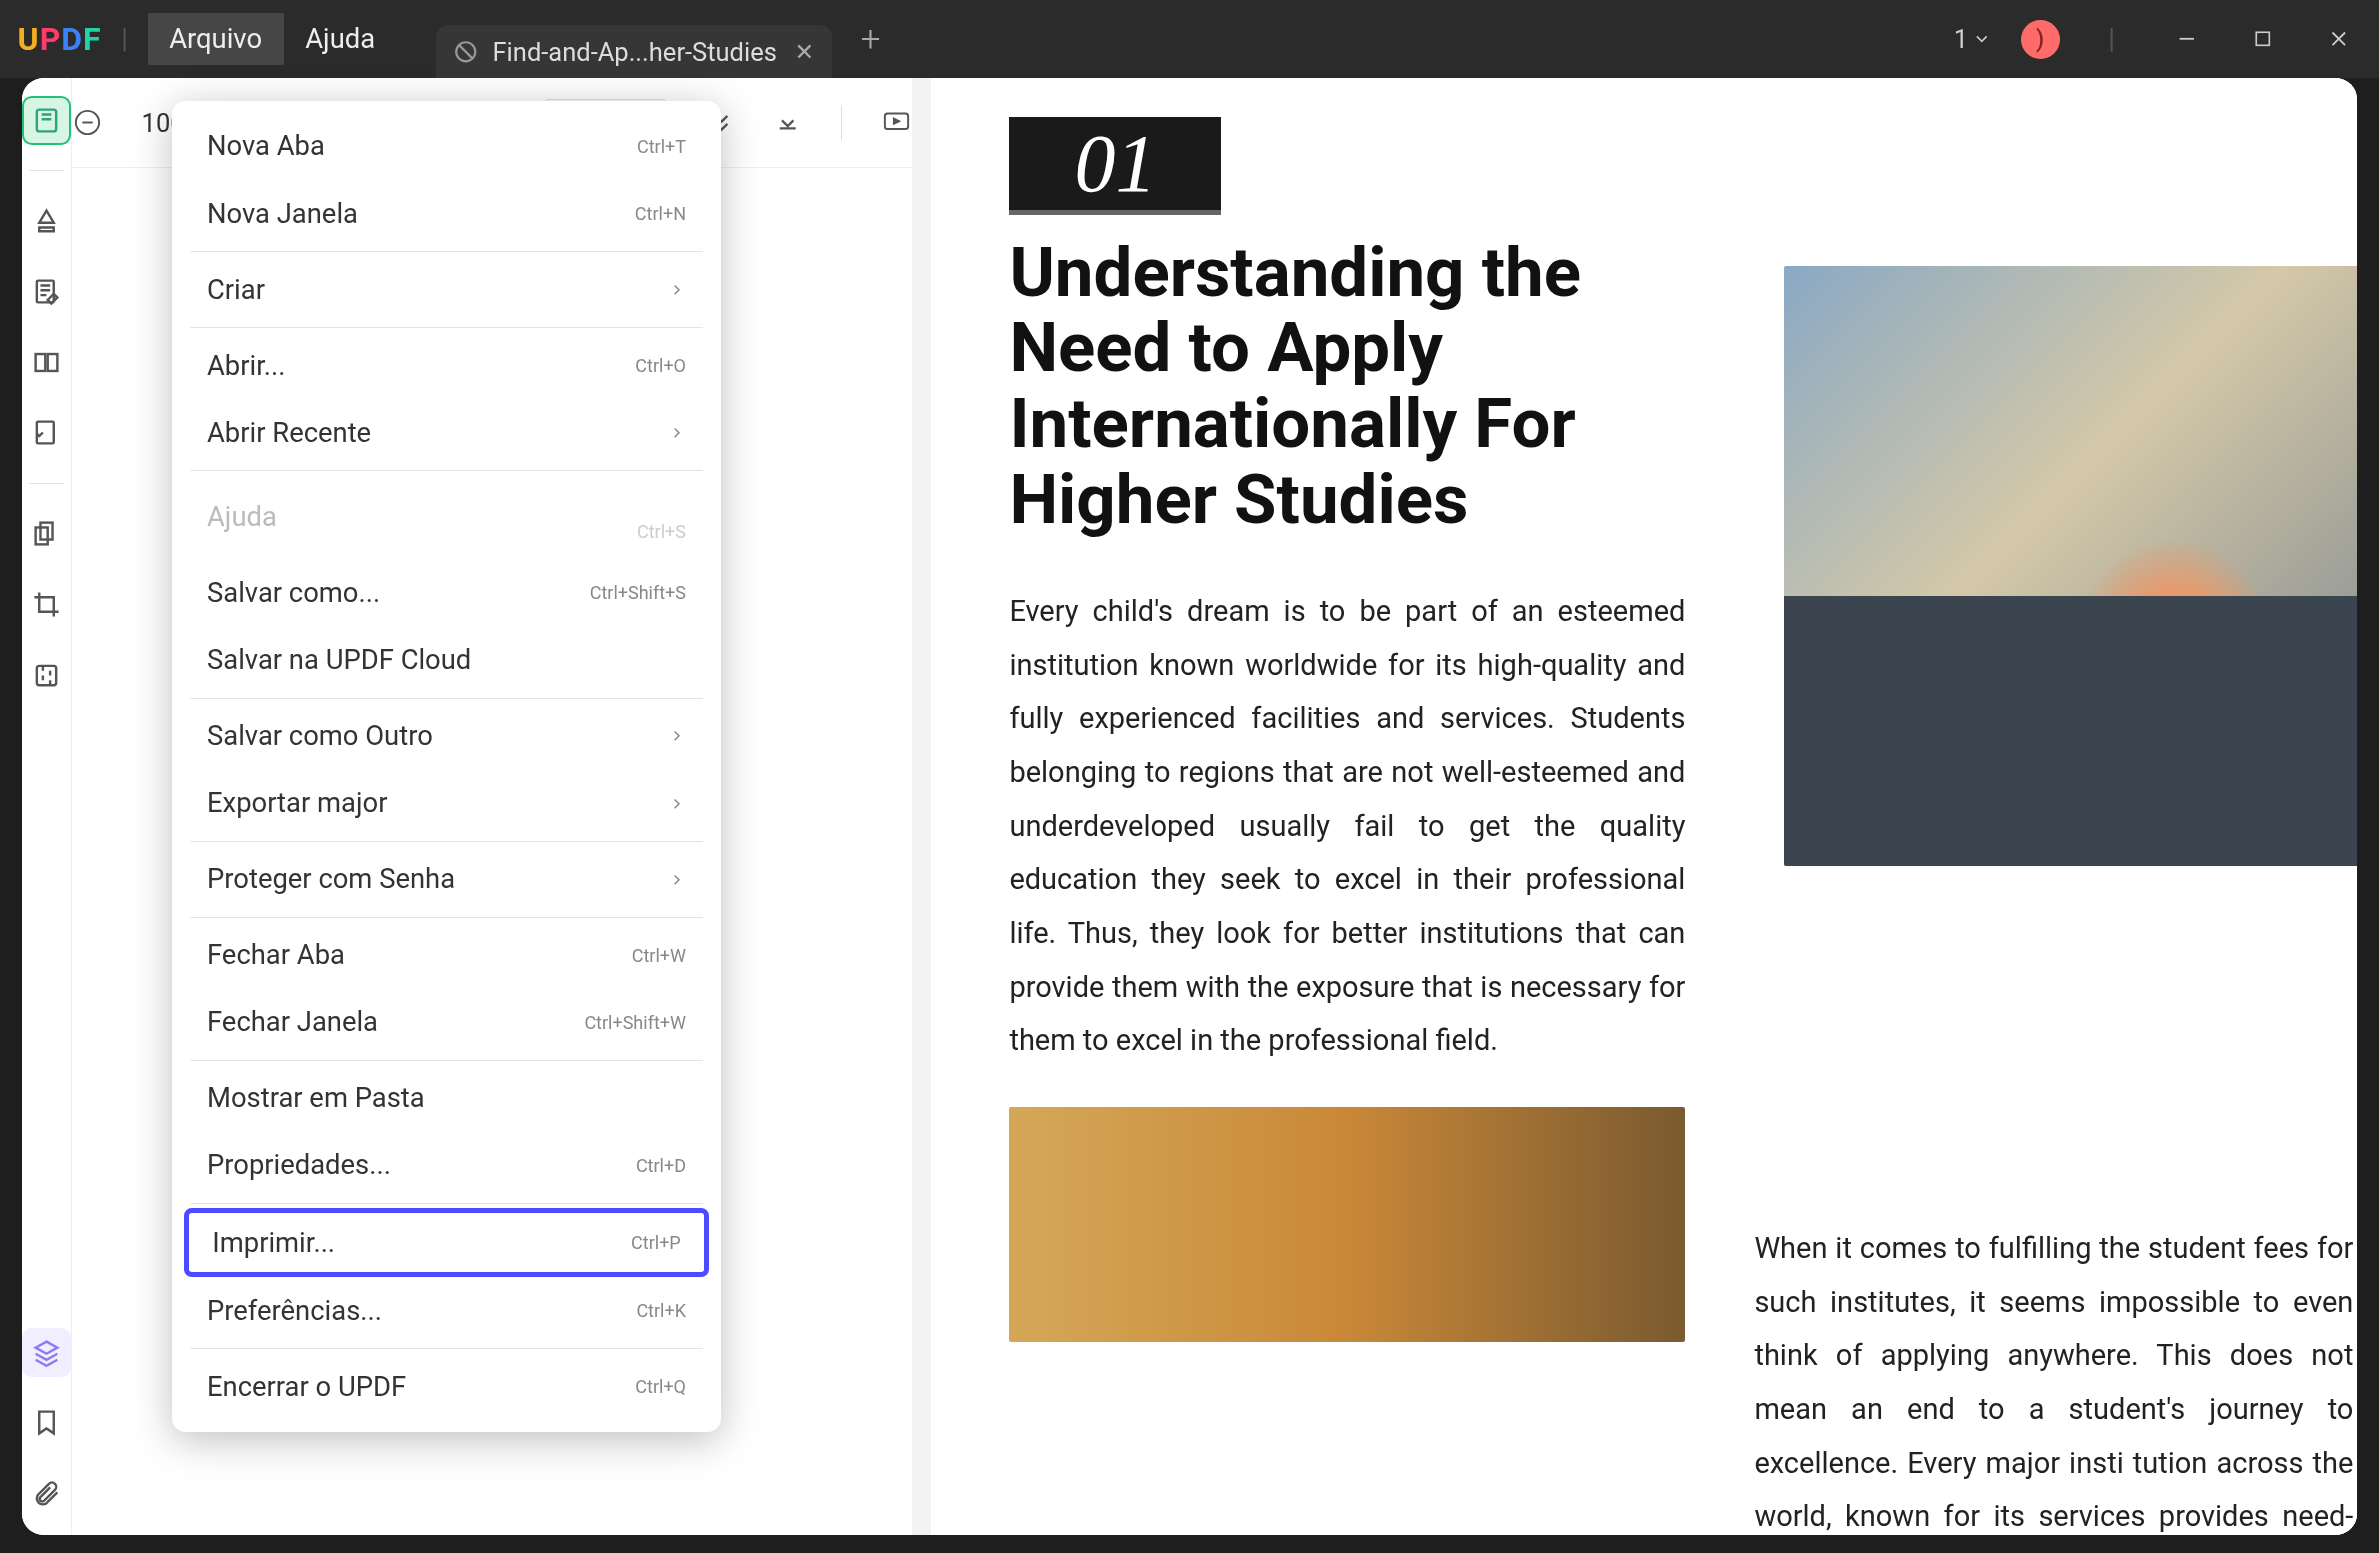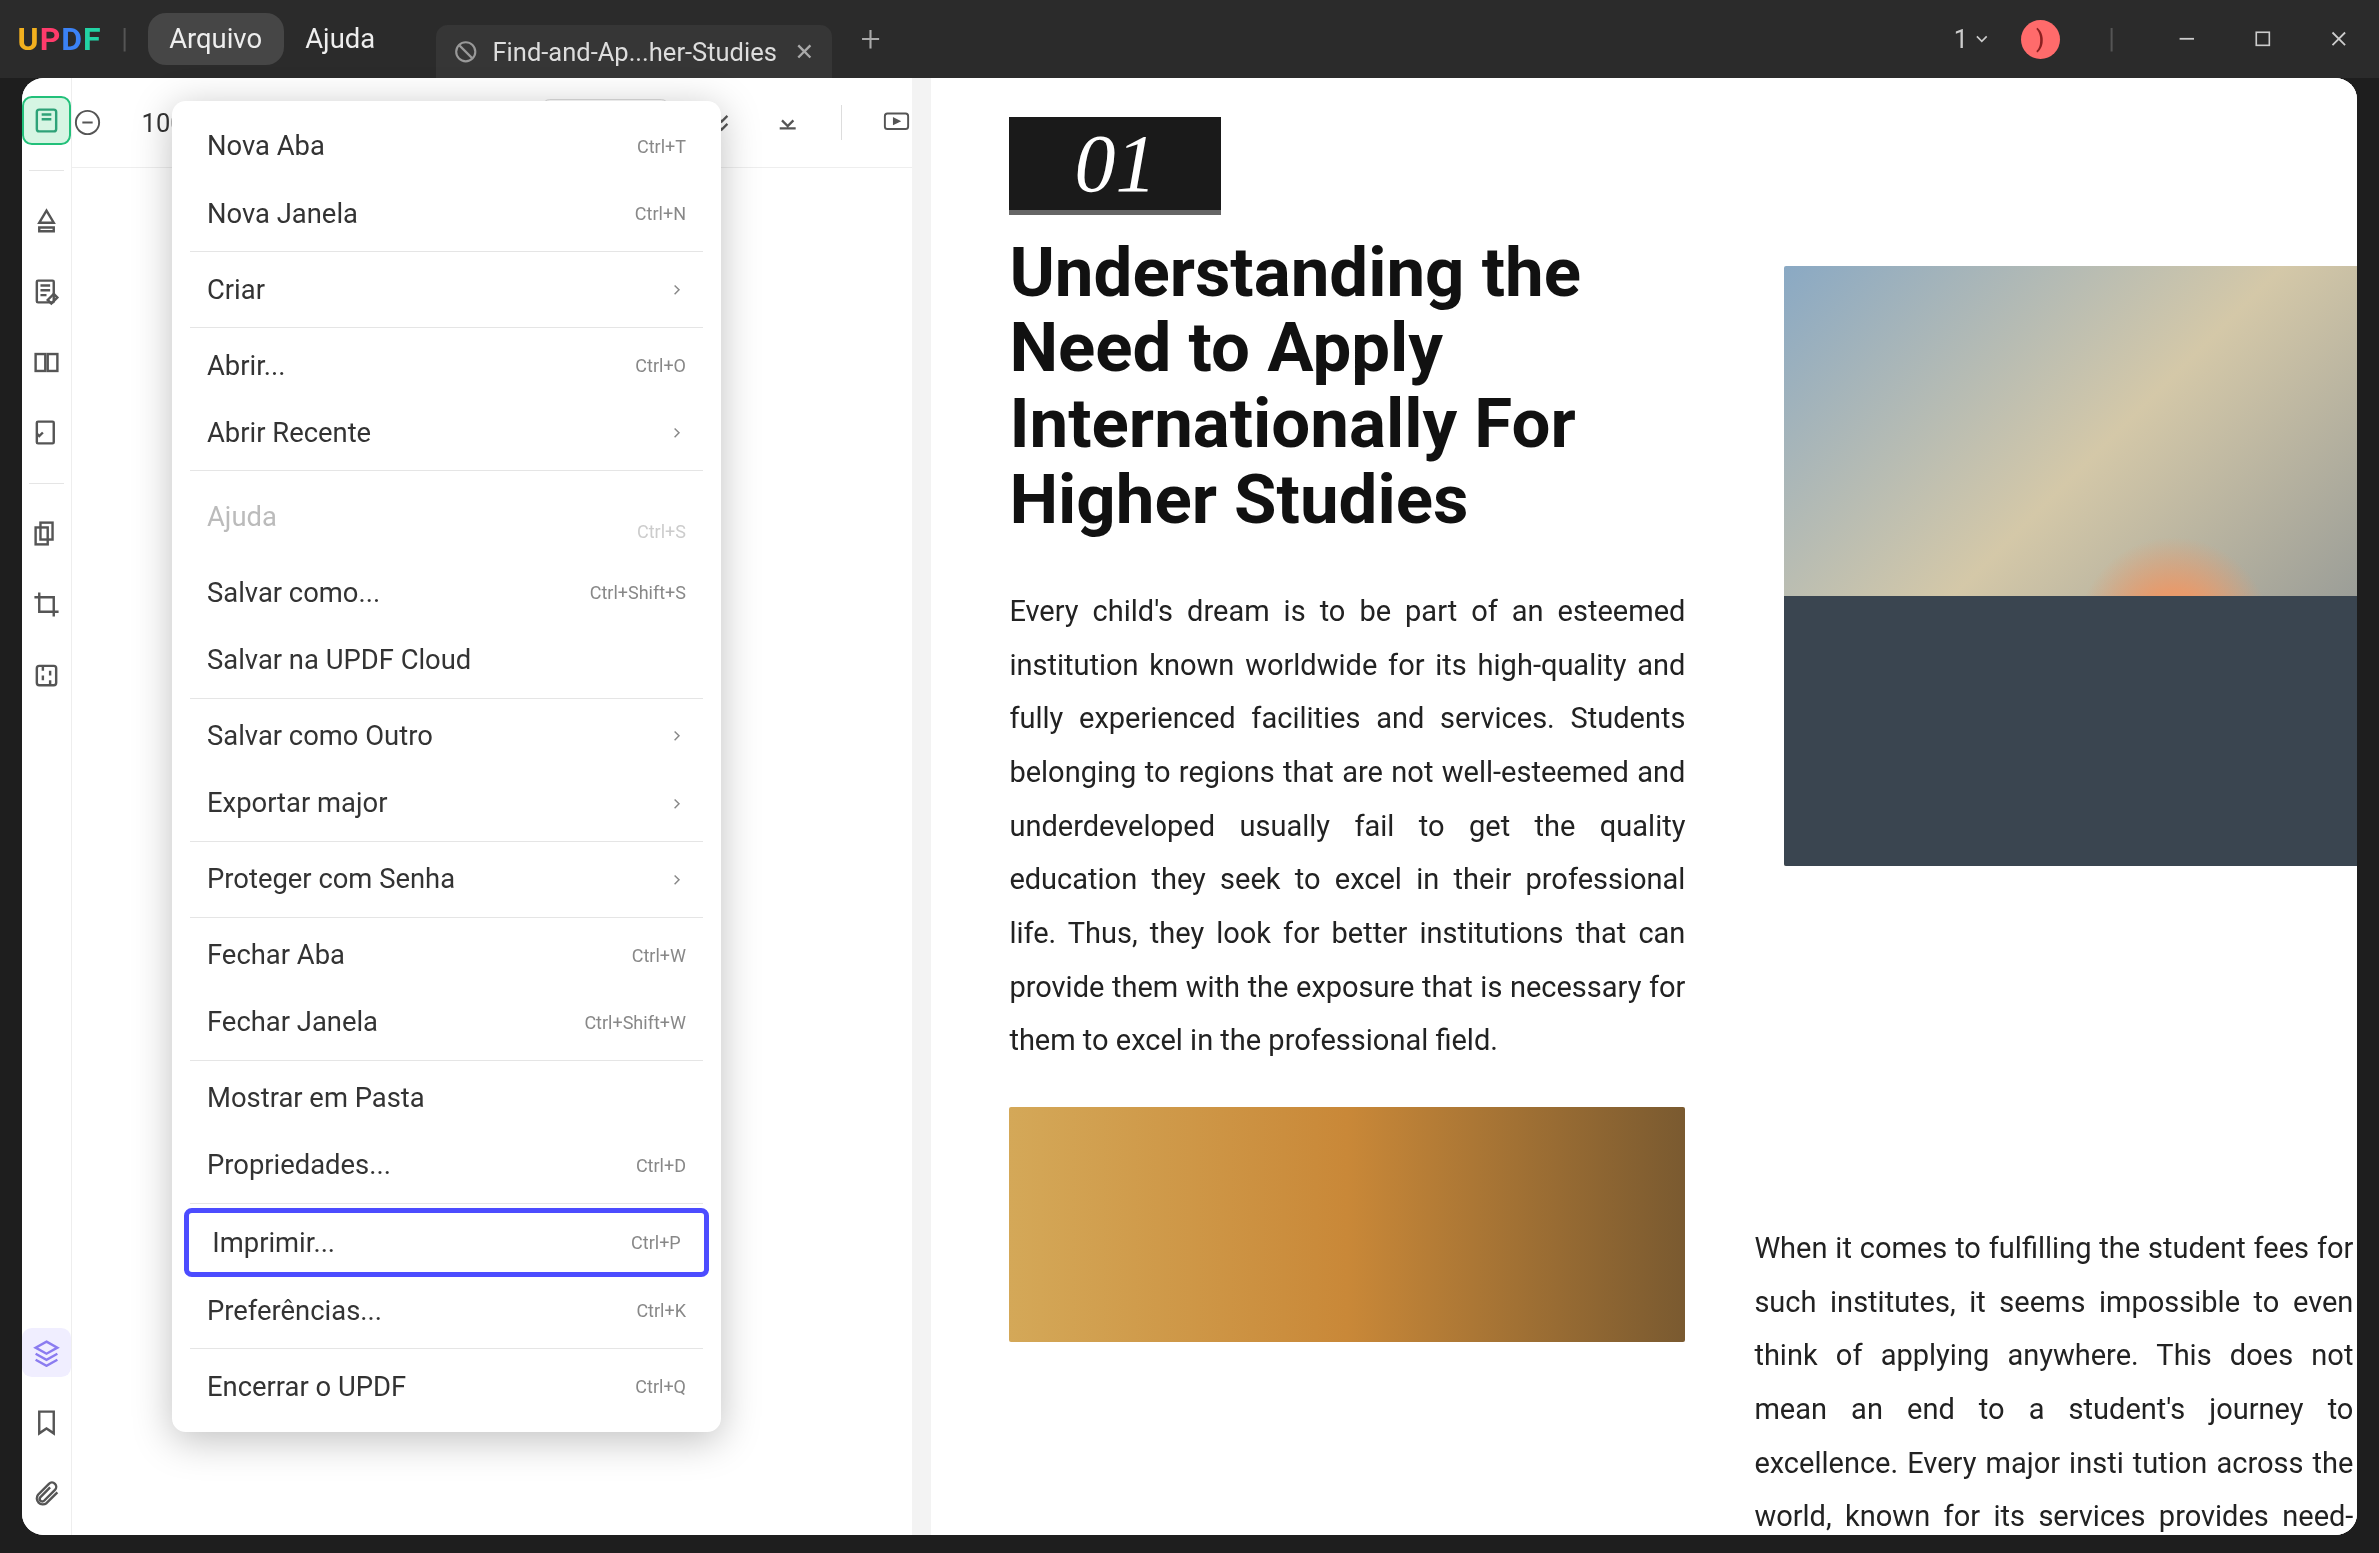--- a/index.html
+++ b/index.html
@@ -24,21 +24,21 @@
     font-size: 32px;
     letter-spacing: 1px;
   }
   .logo .u { color: #f2b01e; }
   .logo .p { color: #ff3b6b; }
   .logo .d { color: #3b82f6; }
   .logo .f { color: #22d3a5; }
   .title-divider { color: #555; margin: 0 19.6px; font-size: 27.4px; }
   .menu-btn {
     padding: 9.8px 21.6px;
-    border-radius: 18px;
+    border-radius: 1px;
     color: #eee;
     font-size: 27.4px;
     cursor: pointer;
   }
   .menu-btn.active { background: #464646; }
   .tab {
     display: flex;
     align-items: center;
     gap: 13.7px;
     padding: 11.8px 17.6px;

